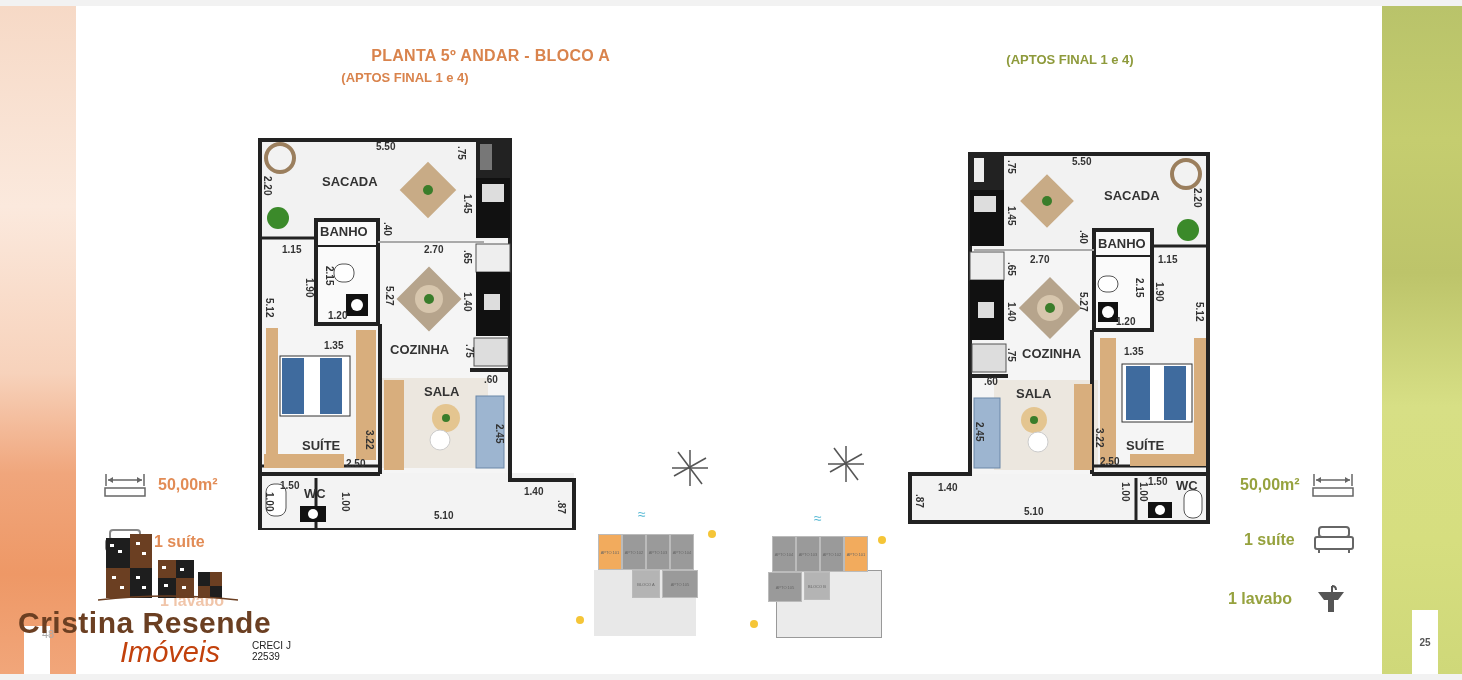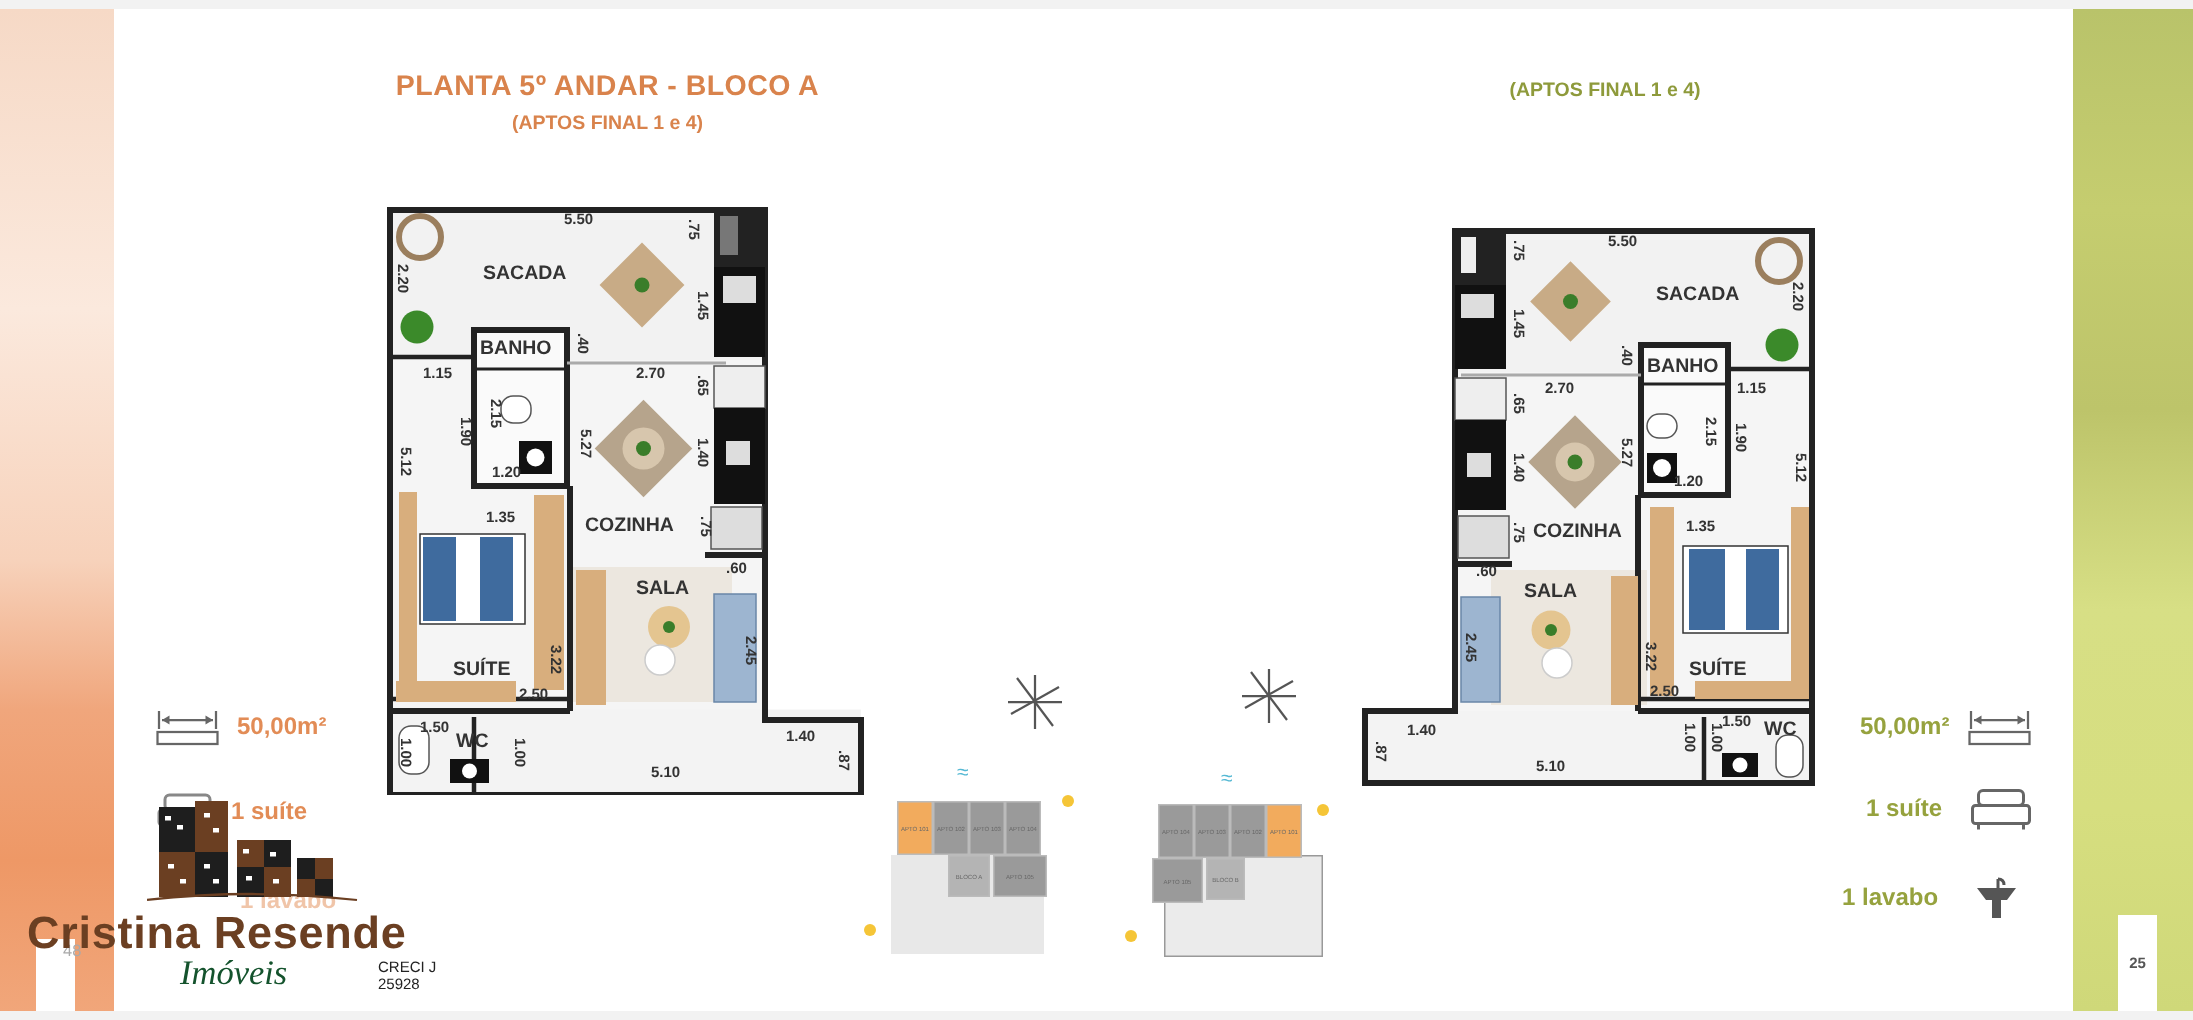--- a/index.html
+++ b/index.html
@@ -11,21 +11,21 @@
   .edge-left { position: absolute; left: 0; top: 6px; width: 76px; height: 668px;
     background: linear-gradient(180deg, #f6d9c6 0%, #fbe9dd 30%, #f7d2bb 55%, #f0a67c 70%, #ee9866 85%, #f1a67a 100%); }
   .edge-left .notch { position: absolute; left: 24px; bottom: 0; width: 26px; height: 48px; background: #fff; }
   .edge-right { position: absolute; right: 0; top: 6px; width: 80px; height: 668px;
     background: linear-gradient(180deg, #b9c36a 0%, #c5cd6f 20%, #bdc46a 40%, #d7df85 60%, #d6de7f 80%, #cfd879 100%); }
   .edge-right .notch { position: absolute; left: 30px; bottom: 0; width: 26px; height: 64px; background: #fff;
     display:flex; align-items:center; justify-content:center; font-size: 10px; color: #555; font-weight: bold; }
   .page-num-left { position: absolute; left: 42px; bottom: 40px; font-size: 11px; color: #aaa; }
 
   .title { position: absolute; text-align: center; font-weight: bold; }
-  .title .main { font-size: 19px; letter-spacing: 0.3px; }
+  .title .main { font-size: 16px; letter-spacing: 0.3px; text-align: right; }
   .title .sub { font-size: 13px; margin-top: 5px; }
   .title-a { left: 200px; top: 47px; width: 410px; color: #d9834c; }
   .title-b { left: 870px; top: 47px; width: 400px; color: #8e9a3b; }
 
   
   .plan { position: absolute; }
   .plan-a { left: 258px; top: 138px; width: 318px; height: 392px; }
   .plan-b { left: 908px; top: 152px; width: 302px; height: 372px; }
   .room-label { position: absolute; font-size: 13px; font-weight: bold; color: #333; }
   .dim { position: absolute; font-size: 10px; color: #333; font-weight: bold; }
@@ -40,21 +40,21 @@
   
   .site { position: absolute; }
   .compass { position: absolute; font-size: 8px; color: #555; }
   .waves { position: absolute; color: #56b9d4; font-size: 14px; line-height: 8px; }
   .sun { position: absolute; width: 8px; height: 8px; border-radius: 50%; background: #f5c537; }
   .blk { position: absolute; border: 1px solid #bbb; font-size: 4px; color:#666; display:flex; align-items:center; justify-content:center; }
 
   
   .logo { position: absolute; left: 18px; top: 530px; width: 300px; height: 140px; }
   .logo .name { position: absolute; left: 0; top: 76px; font-size: 30px; font-weight: bold; color: #6b3f22; letter-spacing: 0.5px; }
-  .logo .imoveis { position: absolute; left: 102px; top: 106px; font-size: 23px; font-style: italic; color: #14532d; font-family: Liberation Serif, serif; }
+  .logo .imoveis { position: absolute; left: 102px; top: 106px; font-size: 29px; font-style: italic; color: #c2410c; font-family: Liberation Sans, sans-serif; }
   .logo .creci { position: absolute; left: 234px; top: 110px; font-size: 10px; color: #222; }
 </style>
 </head>
 <body>
 
 <div class="spread"></div>
 
 <div class="edge-left">
   <div class="notch"></div>
 </div>
@@ -379,14 +379,14 @@
         <rect x="44" y="56" width="4" height="3"></rect>
         <rect x="64" y="36" width="4" height="3"></rect>
         <rect x="82" y="38" width="4" height="3"></rect>
         <rect x="66" y="54" width="4" height="3"></rect>
         <rect x="84" y="56" width="4" height="3"></rect>
       </g>
     <path d="M0 70 Q70 62 140 70" fill="none" stroke="#6b3f22" stroke-width="1.5"></path>
   </svg>
   <div class="name">Cristina Resende</div>
   <div class="imoveis">Imóveis</div>
-  <div class="creci">CRECI J 25928</div>
+  <div class="creci">CRECI J 22539</div>
 </div>
 
 </body></html>

